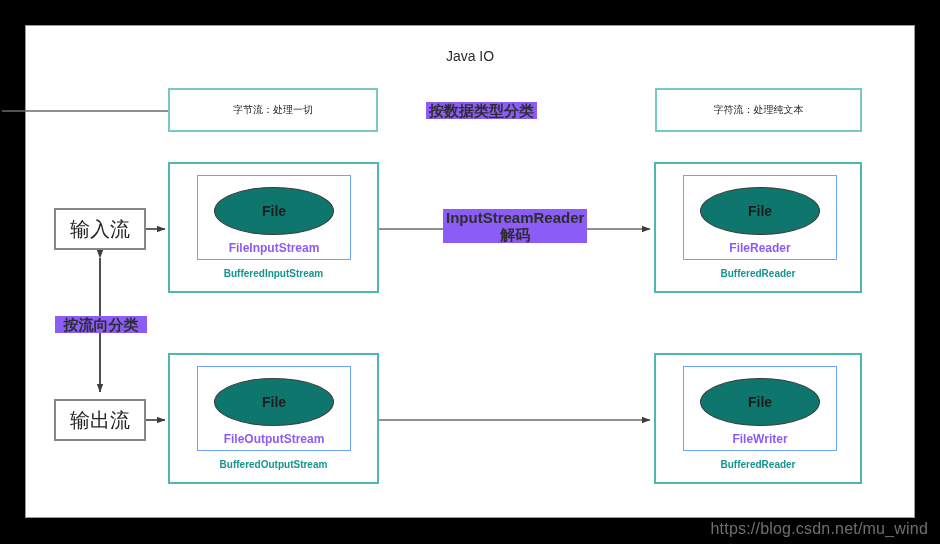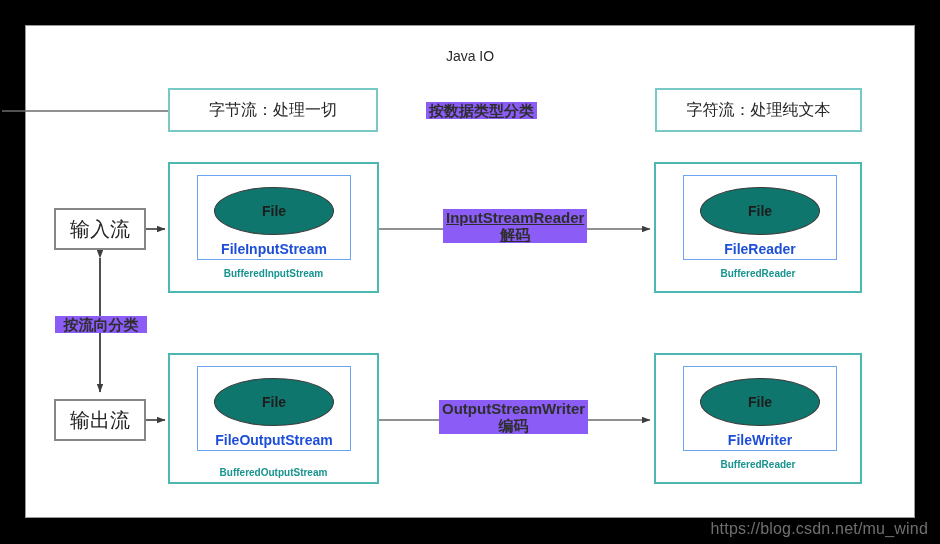--- a/index.html
+++ b/index.html
@@ -45,21 +45,21 @@
     box-sizing: border-box;
     display: flex;
     align-items: center;
     justify-content: center;
   }
 
   
   .cat-box {
     border: 2px solid #76c9c5;
     background: #ffffff;
-    font-size: 16px;
+    font-size: 10px;
     color: #242424;
     align-items: center;
   }
 
   
   .dir-box {
     border: 2px solid #868686;
     background: #ffffff;
     font-size: 20px;
     color: #242424;
@@ -95,23 +95,23 @@
     display: flex;
     align-items: center;
     justify-content: center;
     font-size: 14px;
     font-weight: bold;
     color: #1d1d1d;
   }
 
   .inner-label {
     margin-top: 6px;
-    font-size: 14px;
-    font-weight: bold;
-    color: #1d4ed8;
+    font-size: 12px;
+    font-weight: bold;
+    color: #8b5cf6;
     white-space: nowrap;
   }
 
   .outer-label {
     position: absolute;
     left: 0;
     width: 100%;
     text-align: center;
     font-size: 10px;
     font-weight: bold;
@@ -209,34 +209,30 @@
       <div class="inner-label">FileReader</div>
     </div>
     <div class="outer-label" style="top:104px;">BufferedReader</div>
   </div>
 
   <div class="stream-box" style="left:142px;top:327px;width:211px;height:131px;">
     <div class="file-box" style="left:27px;top:11px;width:154px;height:85px;">
       <div class="ellipse">File</div>
       <div class="inner-label">FileOutputStream</div>
     </div>
-    <div class="outer-label" style="top:112px;">BufferedOutputStream</div>
+    <div class="outer-label" style="top:104px;">BufferedOutputStream</div>
   </div>
 
   <div class="stream-box" style="left:628px;top:327px;width:208px;height:131px;">
     <div class="file-box" style="left:27px;top:11px;width:154px;height:85px;">
       <div class="ellipse">File</div>
       <div class="inner-label">FileWriter</div>
     </div>
     <div class="outer-label" style="top:104px;">BufferedReader</div>
   </div>
 
-  <div class="edge-label" style="left:417px;top:183px;text-decoration:underline;">
+  <div class="edge-label" style="left:417px;top:183px;">
     <span>InputStreamReader</span>
     <span class="sub">解码</span>
   </div>
 
-  <div class="edge-label" style="left:413px;top:374px;">
-    <span>OutputStreamWriter</span>
-    <span class="sub">编码</span>
-  </div>
 
 </div>
 
 </body></html>

